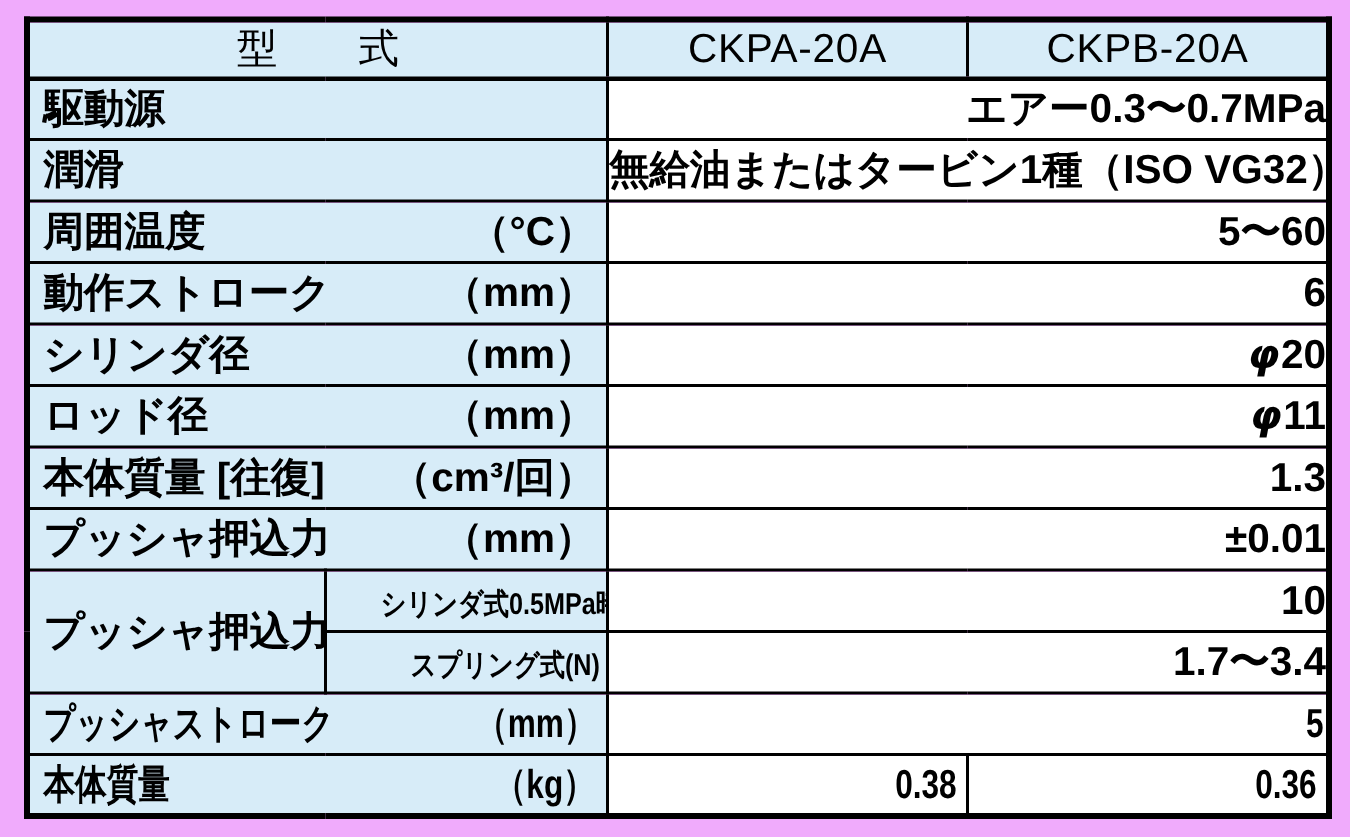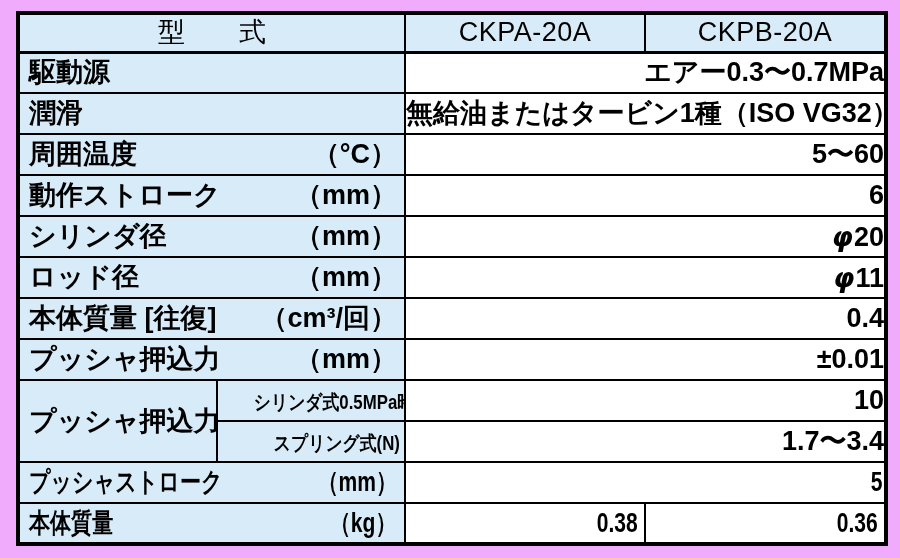--- a/index.html
+++ b/index.html
@@ -144,21 +144,21 @@
       </td>
     </tr>
 
     <tr class="r">
       <td colspan="2" class="lbl">
         <div class="lr">
           <span class="t">本体質量 [往復]</span>
           <span class="u">（cm³/回）</span>
         </div>
       </td>
-      <td colspan="2" class="val vdiv">0.4</td>
+      <td colspan="2" class="val vdiv">1.3</td>
     </tr>
 
     <tr class="r">
       <td colspan="2" class="lbl">
         <div class="lr">
           <span class="t">プッシャ押込力</span>
           <span class="u">（mm）</span>
         </div>
       </td>
       <td colspan="2" class="val vdiv">±0.01</td>

